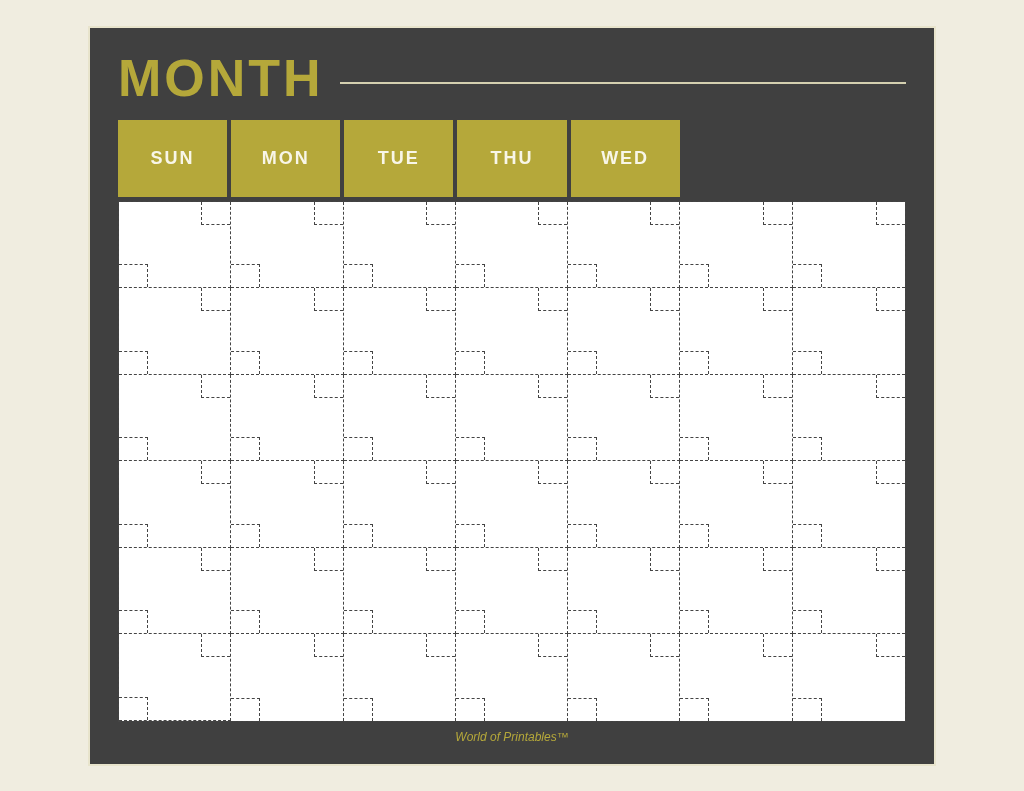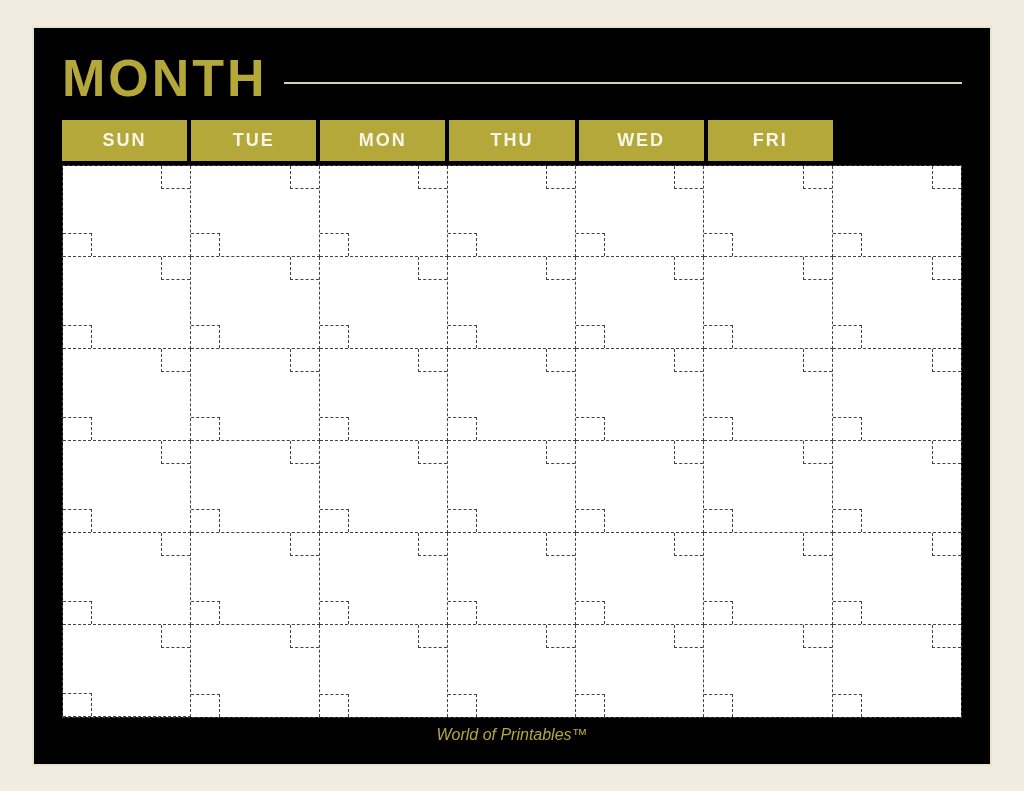--- a/index.html
+++ b/index.html
@@ -12,23 +12,23 @@
       background: #f0ede0;
       display: flex;
       justify-content: center;
       align-items: center;
       width: 1024px;
       height: 791px;
       font-family: Arial, sans-serif;
     }
 
     .calendar-wrapper {
-      background: #000000;
+      background: #404040;
       border: 2px solid #e8e4cc;
-      width: 960px;
+      width: 848px;
       height: 740px;
       padding: 24px 28px 20px 28px;
       display: flex;
       flex-direction: column;
     }
 
     .calendar-header {
       display: flex;
       align-items: center;
       margin-bottom: 16px;
@@ -55,21 +55,21 @@
       display: grid;
       grid-template-columns: repeat(7, 1fr);
       gap: 4px;
       margin-bottom: 4px;
     }
 
     .day-header {
       background: #b5a83a;
       color: #f8f6e8;
       text-align: center;
-      padding: 10px 0;
+      padding: 28px 0;
       font-size: 18px;
       font-weight: 700;
       letter-spacing: 2px;
     }
 
     .calendar-grid {
       display: grid;
       grid-template-columns: repeat(7, 1fr);
       grid-template-rows: repeat(6, 1fr);
       flex: 1;
@@ -120,42 +120,41 @@
 
     
     .calendar-grid .calendar-cell:nth-child(36) ~ .calendar-cell::after,
     .calendar-grid .calendar-cell:nth-child(36) ~ .calendar-cell::before {
       
     }
 
     .footer {
       text-align: center;
       margin-top: 8px;
-      font-size: 16px;
+      font-size: 12px;
       color: #b5a83a;
       font-style: italic;
     }
   </style>
 </head>
 <body>
 
 <div class="calendar-wrapper">
 
   <div class="calendar-header">
     <div class="month-title">MONTH</div>
     <div class="month-input-line"></div>
   </div>
 
   <div class="days-header">
     <div class="day-header">SUN</div>
+    <div class="day-header">MON</div>
     <div class="day-header">TUE</div>
-    <div class="day-header">MON</div>
     <div class="day-header">THU</div>
     <div class="day-header">WED</div>
-    <div class="day-header">FRI</div>
   </div>
 
   <div class="calendar-grid" id="calendar-grid">
   <div class="calendar-cell"></div>
       <div class="calendar-cell"></div>
       <div class="calendar-cell"></div>
       <div class="calendar-cell"></div>
       <div class="calendar-cell"></div>
       <div class="calendar-cell"></div>
       <div class="calendar-cell"></div>

